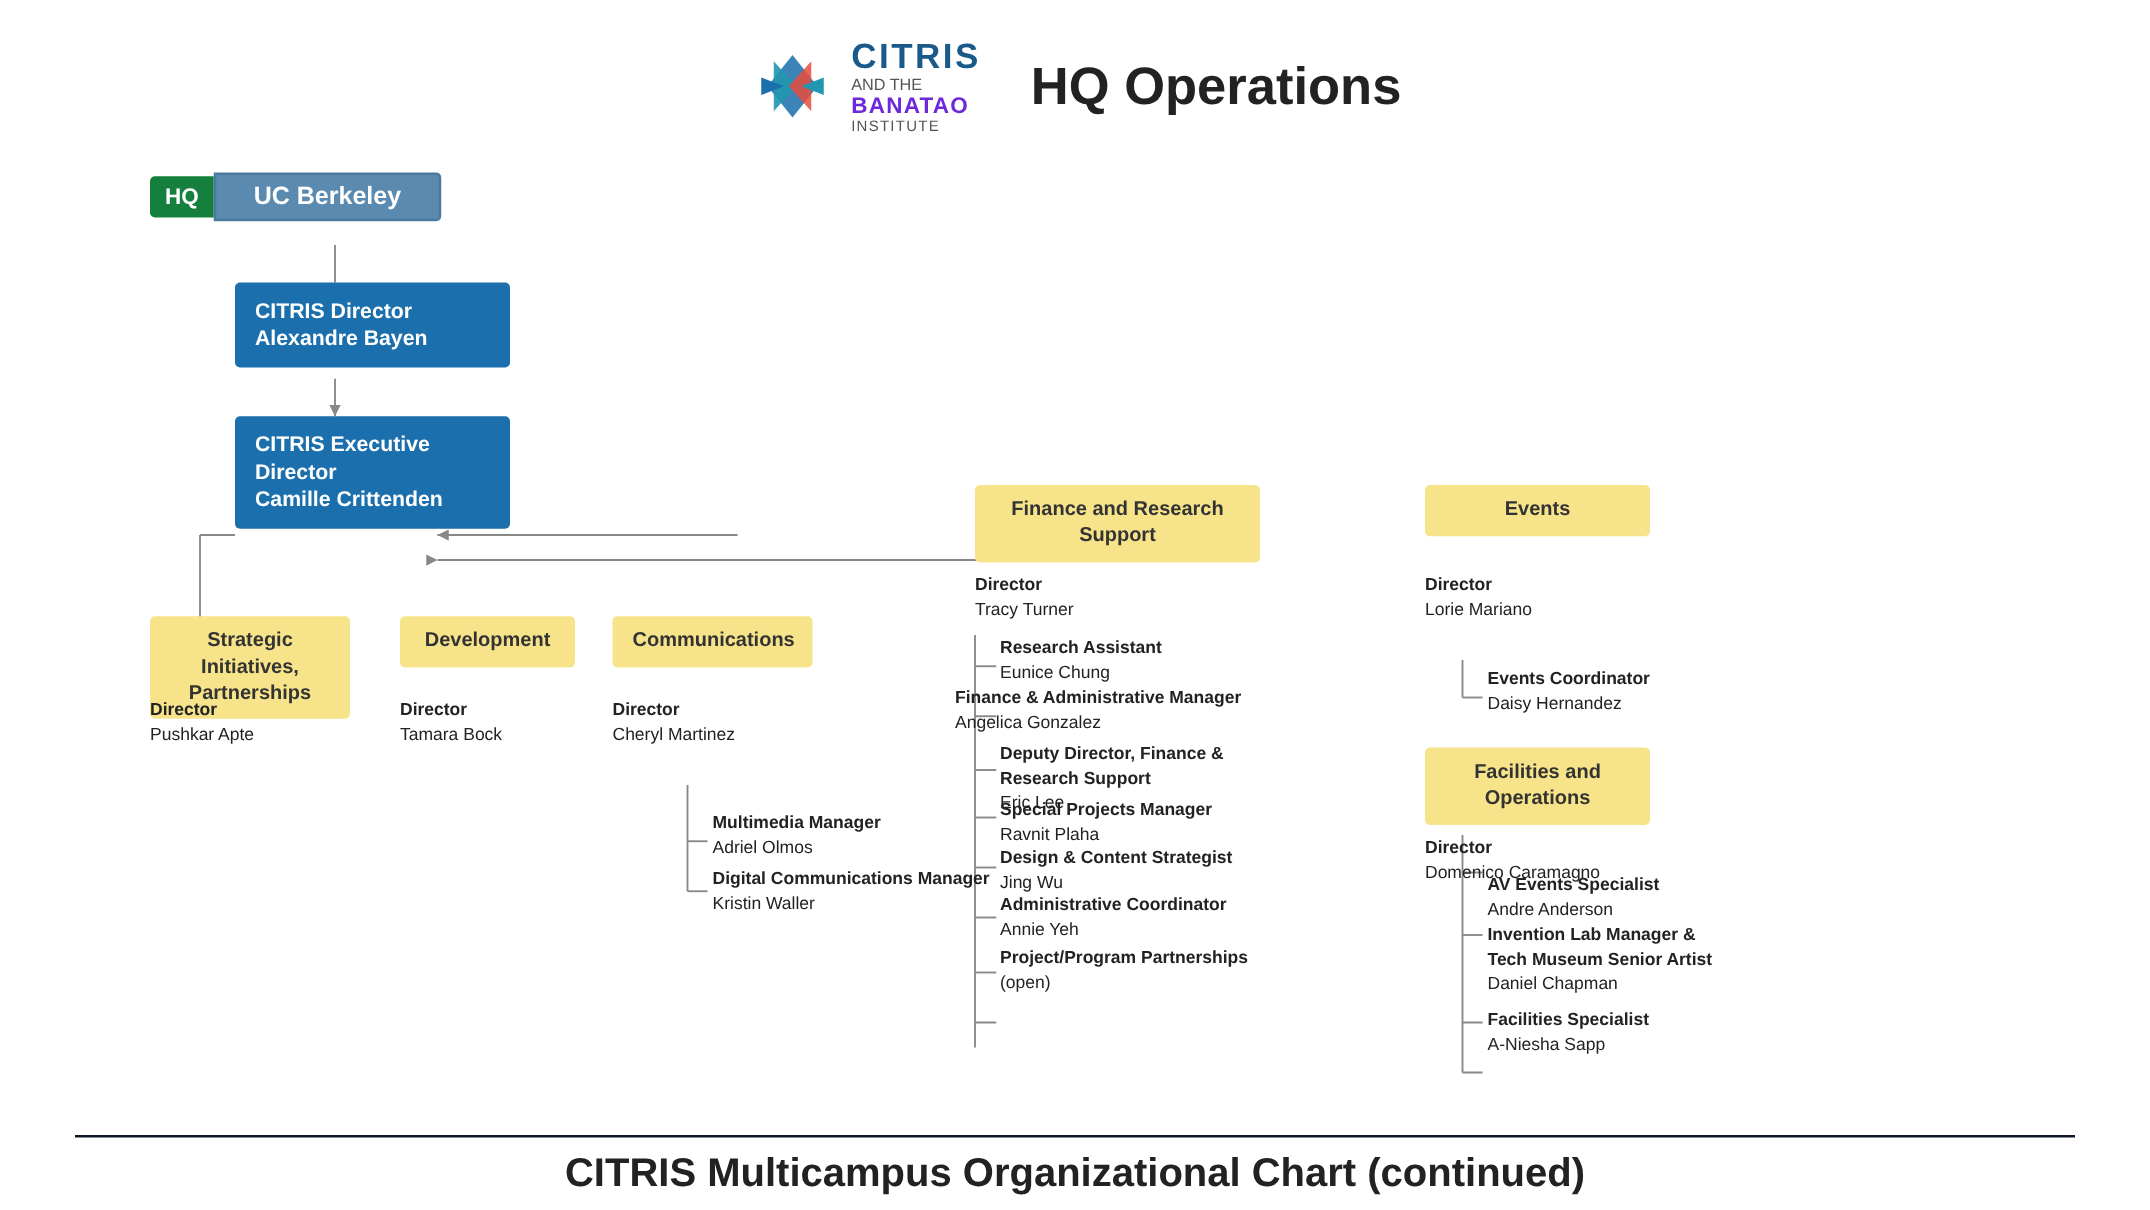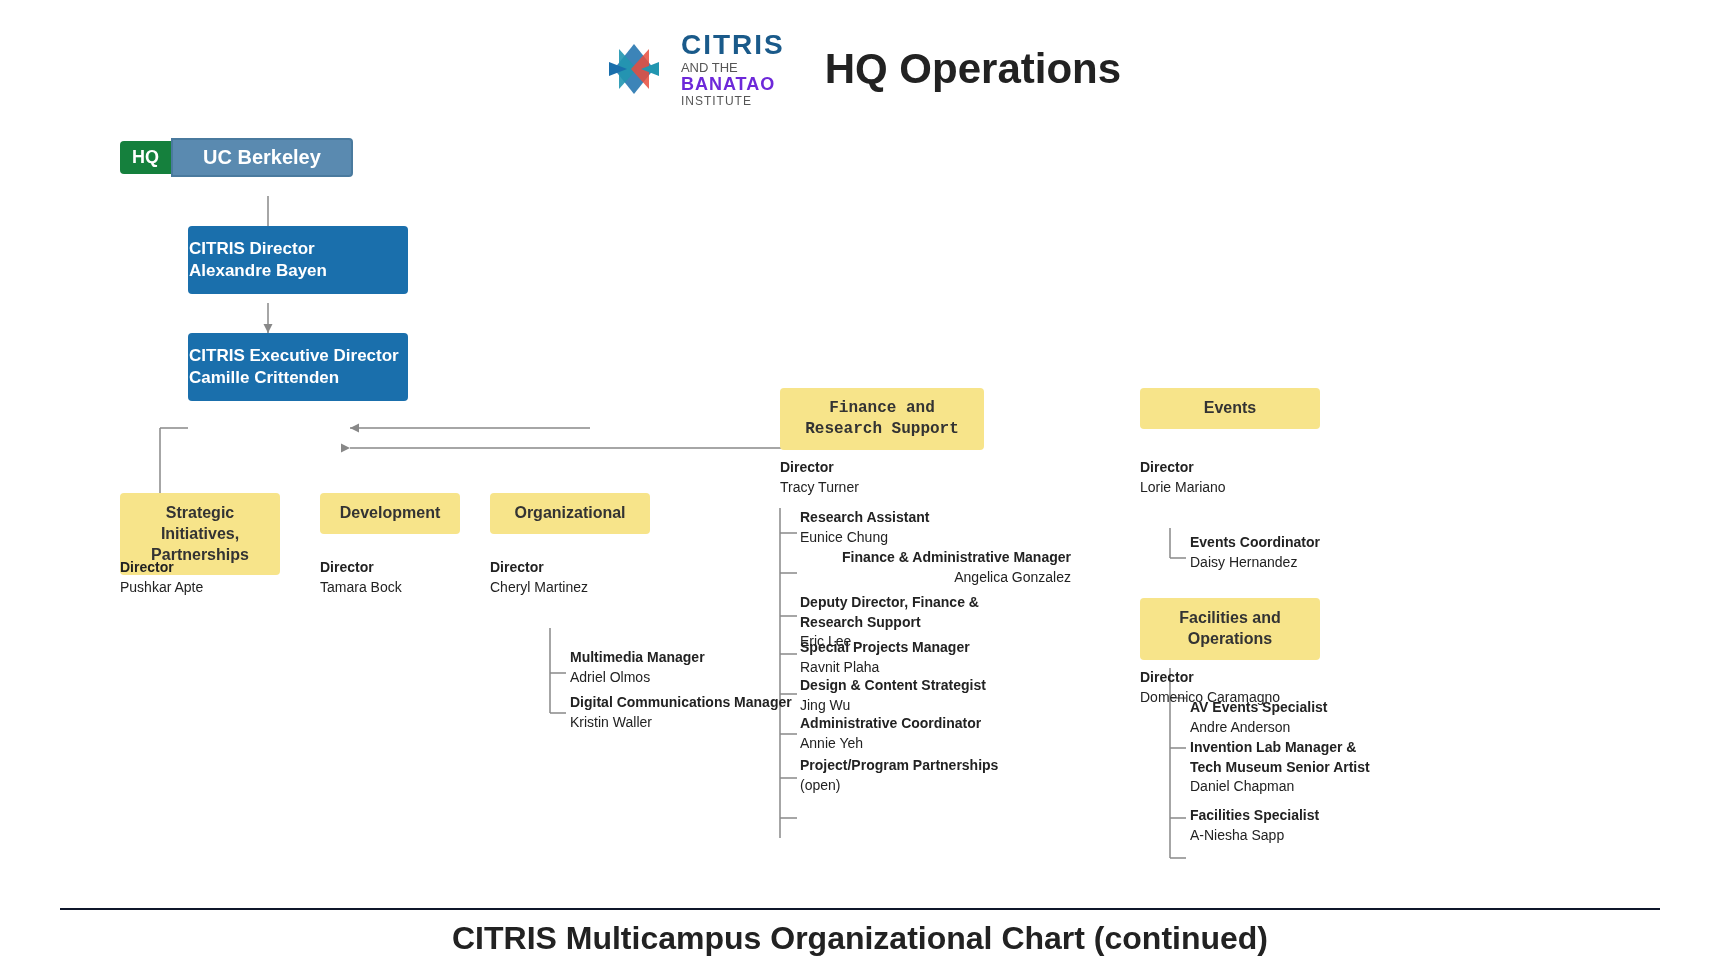--- a/index.html
+++ b/index.html
@@ -113,21 +113,21 @@
       padding: 6px 30px;
       border-radius: 0 4px 4px 0;
       border: 2px solid #4a7a9e;
     }
 
     
     .blue-box {
       background: #1a6fac;
       color: #fff;
       border-radius: 4px;
-      padding: 12px 1px;
+      padding: 12px 16px;
       font-weight: 700;
       font-size: 17px;
       line-height: 1.3;
     }
 
     
     .yellow-box {
       background: #f7e48a;
       color: #333;
       border-radius: 4px;
@@ -288,49 +288,49 @@
 
     <div class="elem yellow-box" style="left:260px; top:355px; width:140px;">
       <div>Development</div>
     </div>
     <div class="elem person-label" style="left:260px; top:420px;">
       <div class="person-title">Director</div>
       <div class="person-name">Tamara Bock</div>
     </div>
 
     <div class="elem yellow-box" style="left:430px; top:355px; width:160px;">
-      <div>Organizational</div>
+      <div>Communications</div>
     </div>
     <div class="elem person-label" style="left:430px; top:420px;">
       <div class="person-title">Director</div>
       <div class="person-name">Cheryl Martinez</div>
     </div>
 
     <div class="elem person-label" style="left:510px; top:510px;">
       <div class="person-title">Multimedia Manager</div>
       <div class="person-name">Adriel Olmos</div>
     </div>
     <div class="elem person-label" style="left:510px; top:555px;">
       <div class="person-title">Digital Communications Manager</div>
       <div class="person-name">Kristin Waller</div>
     </div>
 
-    <div class="elem yellow-box" style="left:720px; top:250px; width:204px;font-family:Liberation Mono, monospace;">
+    <div class="elem yellow-box" style="left:720px; top:250px; width:228px;">
       <div>Finance and Research Support</div>
     </div>
     <div class="elem person-label" style="left:720px; top:320px;">
       <div class="person-title">Director</div>
       <div class="person-name">Tracy Turner</div>
     </div>
 
     <div class="elem person-label" style="left:740px; top:370px;">
       <div class="person-title">Research Assistant</div>
       <div class="person-name">Eunice Chung</div>
     </div>
-    <div class="elem person-label" style="left:782px; top:410px;text-align:right;">
+    <div class="elem person-label" style="left:704px; top:410px;">
       <div class="person-title">Finance &amp; Administrative Manager</div>
       <div class="person-name">Angelica Gonzalez</div>
     </div>
     <div class="elem person-label" style="left:740px; top:455px;">
       <div class="person-title">Deputy Director, Finance &amp;</div>
       <div class="person-title">Research Support</div>
       <div class="person-name">Eric Lee</div>
     </div>
     <div class="elem person-label" style="left:740px; top:500px;">
       <div class="person-title">Special Projects Manager</div>

